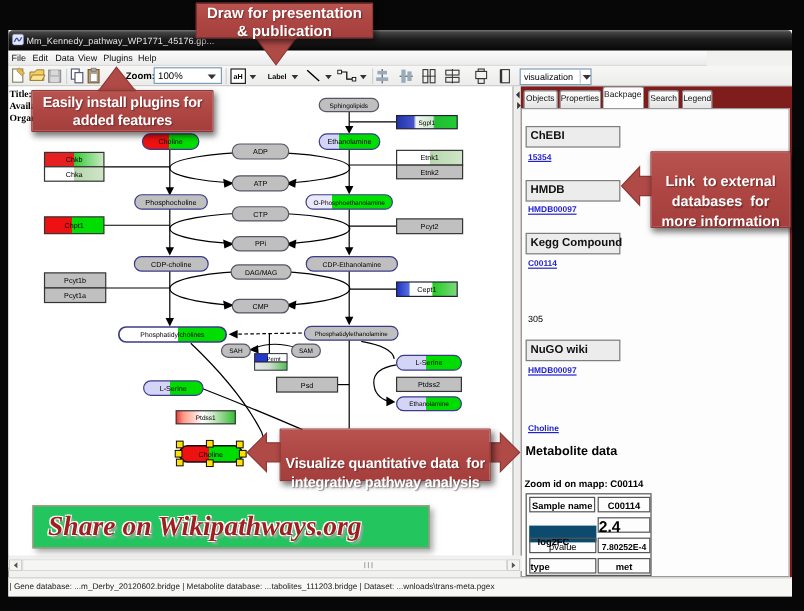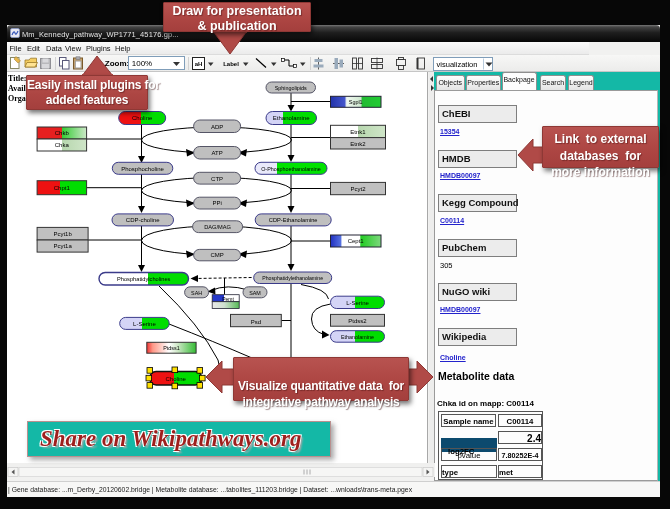--- a/index.html
+++ b/index.html
@@ -5,32 +5,32 @@
 html,body{width:670px;height:509px;background:#070707;overflow:hidden;font-family:"Liberation Sans",sans-serif}
 body{position:relative}
 #win{position:absolute;left:7px;top:25px;width:653px;height:472px;background:#f1f1f0}
 #titlebar{position:absolute;left:0;top:0;width:653px;height:17px;background:linear-gradient(180deg,#777 0%,#444 12%,#1e1e1e 45%,#070707 100%);border-radius:4px 4px 0 0}
 #titletxt{position:absolute;left:15px;top:4.5px;font-size:7.5px;color:#e3e3e3;letter-spacing:.1px;white-space:nowrap}
 #menubar{position:absolute;left:0;top:17px;width:582px;height:13px;background:linear-gradient(180deg,#fbfbfb,#ebebeb);border-bottom:1px solid #dcdcdc}
 #menubar span{position:absolute;top:2px;font-size:7.5px;color:#101010}
 #toolbar{position:absolute;left:0;top:30px;width:653px;height:17px;background:linear-gradient(180deg,#f7f7f6,#ececeb);border-bottom:1px solid #c6c6c6}
 #canvas{position:absolute;left:0;top:47px;width:421px;height:391px;background:#fff;border-right:1px solid #a8a8a8}
 #divider{position:absolute;left:422px;top:47px;width:6px;height:400px;background:#ededec}
-#panel{position:absolute;left:427px;top:47px;width:226px;height:409px;background:#14b8a6}
+#panel{position:absolute;left:427px;top:47px;width:226px;height:409px;background:#7f1d1d}
 #tabrow{position:absolute;left:0;top:0;width:218px;height:18px}
 .tab{position:absolute;top:3px;height:15px;background:linear-gradient(180deg,#fefefe,#e4e4e4);border:1px solid #8f8f8f;border-bottom:none;border-radius:2.5px 2.5px 0 0;font-size:7px;color:#111;text-align:center;line-height:14px}
 .tabsel{top:0;height:18px;background:#fdfdfd;z-index:3}
 #pcontent{position:absolute;left:0;top:18px;width:224px;height:391px;background:#fdfdfd;border:1px solid #9a9a9a;border-right:1px solid #b5b5b5}
 .hbox{position:absolute;width:79px;height:18px;background:#ececec;border:1px solid #7e7e7e;font-size:9.5px;font-weight:bold;color:#101010;line-height:16px;padding-left:3px;white-space:nowrap}
 .lnk{position:absolute;font-size:7px;font-weight:bold;color:#2222cc;text-decoration:underline}
 #hscroll{position:absolute;left:0;top:438px;width:428px;height:10px;background:#f0f0ef}
 #statusbar{position:absolute;left:0;top:456px;width:653px;height:16px;background:#f7f7f6;border-top:1px solid #cfcfcf;font-size:6.8px;color:#1a1a1a;line-height:15px;padding-left:1px;white-space:nowrap}
 .callout{position:absolute;background:linear-gradient(180deg,#b85350 0%,#ad4643 55%,#a43f3d 100%);border:1px solid #8e3835;color:#fff;font-weight:bold;text-align:center;box-shadow:2px 3px 5px rgba(0,0,0,.55);border-radius:1px;text-shadow:1px 1px 1px rgba(60,10,10,.45);z-index:20}
 .cArrow{position:absolute;z-index:19}
-#share{position:absolute;left:27px;top:421px;width:304px;height:36px;background:#14b8a6;border:1px solid #b9908f;box-shadow:3px 3px 5px rgba(110,110,110,.6);z-index:20}
+#share{position:absolute;left:27px;top:421px;width:331px;height:36px;background:#22c55e;border:1px solid #b9908f;box-shadow:3px 3px 5px rgba(110,110,110,.6);z-index:20}
 #share div{font-family:"Liberation Serif",serif;font-style:italic;font-weight:bold;font-size:23px;color:#9e1f1d;margin:4px 0 0 12px;text-shadow:-1px -1px 0 #fff,1px -1px 0 #fff,-1px 1px 0 #fff,2px 2px 2px #aaa}
 svg text{font-family:"Liberation Sans",sans-serif;font-size:6px;text-anchor:middle;fill:#000}
 </style></head>
 <body>
 <div id="win">
   <div id="menubar">
     <span style="left:2.5px">File</span>
       <span style="left:20px">Edit</span>
       <span style="left:39px">Data</span>
       <span style="left:58px">View</span>
@@ -343,37 +343,35 @@
       <div class="tab" style="left:106px;width:26px">Search</div>
       <div class="tab" style="left:134px;width:26px">Legend</div>
     </div>
     <div id="pcontent">
       <div class="hbox" style="left:3px;top:14px">ChEBI</div>
       <div class="lnk" style="left:5px;top:37px">15354</div>
       <div class="hbox" style="left:3px;top:58.5px">HMDB</div>
       <div class="lnk" style="left:5px;top:81px">HMDB00097</div>
       <div class="hbox" style="left:3px;top:103px">Kegg Compound</div>
       <div class="lnk" style="left:5px;top:125.5px">C00114</div>
-      <div class="hbox" style="left:3px;top:147.5px">PubChem</div>
       <div style="position:absolute;left:5px;top:170px;font-size:7.5px;color:#000">305</div>
       <div class="hbox" style="left:3px;top:192px">NuGO wiki</div>
       <div class="lnk" style="left:5px;top:215px">HMDB00097</div>
-      <div class="hbox" style="left:3px;top:236.5px">Wikipedia</div>
       <div class="lnk" style="left:5px;top:262.5px">Choline</div>
       <div style="position:absolute;left:3px;top:279px;font-size:10.5px;font-weight:bold;color:#000">Metabolite data</div>
-      <div style="position:absolute;left:2px;top:308px;font-size:8px;font-weight:bold;color:#000">Chka id on mapp: C00114</div>
+      <div style="position:absolute;left:2px;top:308px;font-size:8px;font-weight:bold;color:#000">Zoom id on mapp: C00114</div>
       <div id="xtable" style="position:absolute;left:3px;top:319.5px;width:105px;height:69px;border:1px solid #555;background:#fdfdfd">
         <div style="position:absolute;left:2px;top:2px;width:55px;height:13.5px;border:1px solid #555;font-size:7.8px;font-weight:bold;text-align:center;line-height:13px">Sample name</div>
         <div style="position:absolute;left:59px;top:2px;width:44px;height:13.5px;border:1px solid #555;font-size:7.8px;font-weight:bold;text-align:center;line-height:13px">C00114</div>
         <div style="position:absolute;left:2px;top:26px;width:56px;height:13.5px;border:7px solid #0c4a6e;font-size:7.8px;font-weight:bold;text-align:left;line-height:13px">log2FC</div>
-        <div style="position:absolute;left:59px;top:19px;width:44px;height:13.5px;border:1px solid #555;font-size:10px;font-weight:bold;text-align:right;line-height:13px">2.4</div>
+        <div style="position:absolute;left:59px;top:19px;width:44px;height:13.5px;border:1px solid #555;font-size:13px;font-weight:bold;text-align:left;line-height:13px">2.4</div>
         <div style="position:absolute;left:2px;top:36px;width:56px;height:13.5px;border:1px solid #555;font-size:7.8px;font-weight:normal;text-align:center;line-height:13px">pvalue</div>
         <div style="position:absolute;left:59px;top:36px;width:44px;height:13.5px;border:1px solid #555;font-size:7.2px;font-weight:bold;text-align:center;line-height:13px">7.80252E-4</div>
         <div style="position:absolute;left:2px;top:53px;width:56px;height:13.5px;border:1px solid #555;font-size:7.8px;font-weight:bold;text-align:left;line-height:13px">type</div>
-        <div style="position:absolute;left:59px;top:53px;width:44px;height:13.5px;border:1px solid #555;font-size:7.8px;font-weight:bold;text-align:left;line-height:13px">met</div>
+        <div style="position:absolute;left:59px;top:53px;width:44px;height:13.5px;border:1px solid #555;font-size:7.8px;font-weight:bold;text-align:center;line-height:13px">met</div>
       </div>
     </div>
   </div>
   <div id="hscroll">
     <svg width="428" height="10">
       <rect x="0" y="0" width="428" height="10" fill="#f1f1f0"></rect>
       <rect x="1" y="0.5" width="10" height="9" fill="#f4f4f3" stroke="#c9c9c9" stroke-width=".7"></rect>
       <polygon points="7.5,2.5 4.5,5 7.5,7.5" fill="#555"></polygon>
       <rect x="416" y="0.5" width="10" height="9" fill="#f4f4f3" stroke="#c9c9c9" stroke-width=".7"></rect>
       <polygon points="419.5,2.5 422.5,5 419.5,7.5" fill="#555"></polygon>
@@ -399,26 +397,26 @@
 <div class="callout" style="left:163px;top:2px;width:148px;height:30px;font-size:12.5px;line-height:14.5px;padding-top:1px;white-space:nowrap">Draw for presentation<br>&amp; publication</div>
 <svg class="cArrow" width="40" height="24" style="left:210px;top:31px">
     <polygon points="3,0 37,0 20,23" fill="#b04a47" stroke="#8e3835" stroke-width="1"></polygon>
     <rect x="3" y="0" width="34" height="2" fill="#b04a47"></rect>
   </svg>
 
 <svg class="cArrow" width="34" height="22" style="left:81px;top:55px">
     <polygon points="16,1 32,21 1,21" fill="#b04a47" stroke="#8e3835" stroke-width="1"></polygon>
     <rect x="1" y="19" width="31" height="3" fill="#b04a47"></rect>
   </svg>
-<div class="callout" style="left:26px;top:75px;width:122px;height:35px;font-size:12px;line-height:15px;padding-top:2px;white-space:nowrap;letter-spacing:-.2px">Easily install plugins for<br>added features</div>
+<div class="callout" style="left:26px;top:75px;width:152px;height:35px;font-size:12px;line-height:15px;padding-top:2px;white-space:nowrap;letter-spacing:-.2px">Easily install plugins for<br>added features</div>
 
 <svg class="cArrow" width="27" height="36" style="left:517px;top:137px">
     <polygon points="1,18 16,2 16,10 27,10 27,26 16,26 16,34" fill="#b04a47" stroke="#8e3835" stroke-width="1"></polygon>
   </svg>
-<div class="callout" style="left:542px;top:126px;width:117px;height:42px;font-size:12px;line-height:16.5px;padding-top:4px;white-space:nowrap">Link&nbsp; to external<br>databases&nbsp; for<br>more information</div>
+<div class="callout" style="left:542px;top:126px;width:117px;height:64px;font-size:12px;line-height:16.5px;padding-top:16px;white-space:nowrap">Link&nbsp; to external<br>databases&nbsp; for<br>more information</div>
 
 <svg class="cArrow" width="29" height="36" style="left:205px;top:359px">
     <polygon points="1,18 17,2 17,10 29,10 29,26 17,26 17,34" fill="#b04a47" stroke="#8e3835" stroke-width="1"></polygon>
   </svg>
 <svg class="cArrow" width="27" height="36" style="left:407px;top:359px">
     <polygon points="26,18 10,2 10,10 0,10 0,26 10,26 10,34" fill="#b04a47" stroke="#8e3835" stroke-width="1"></polygon>
   </svg>
 <div class="callout" style="left:233px;top:357px;width:176px;height:44px;font-size:12px;line-height:16px;padding-top:20px;white-space:nowrap;letter-spacing:-.2px">Visualize quantitative data&nbsp; for<br>integrative pathway analysis</div>
 
 </body></html>

